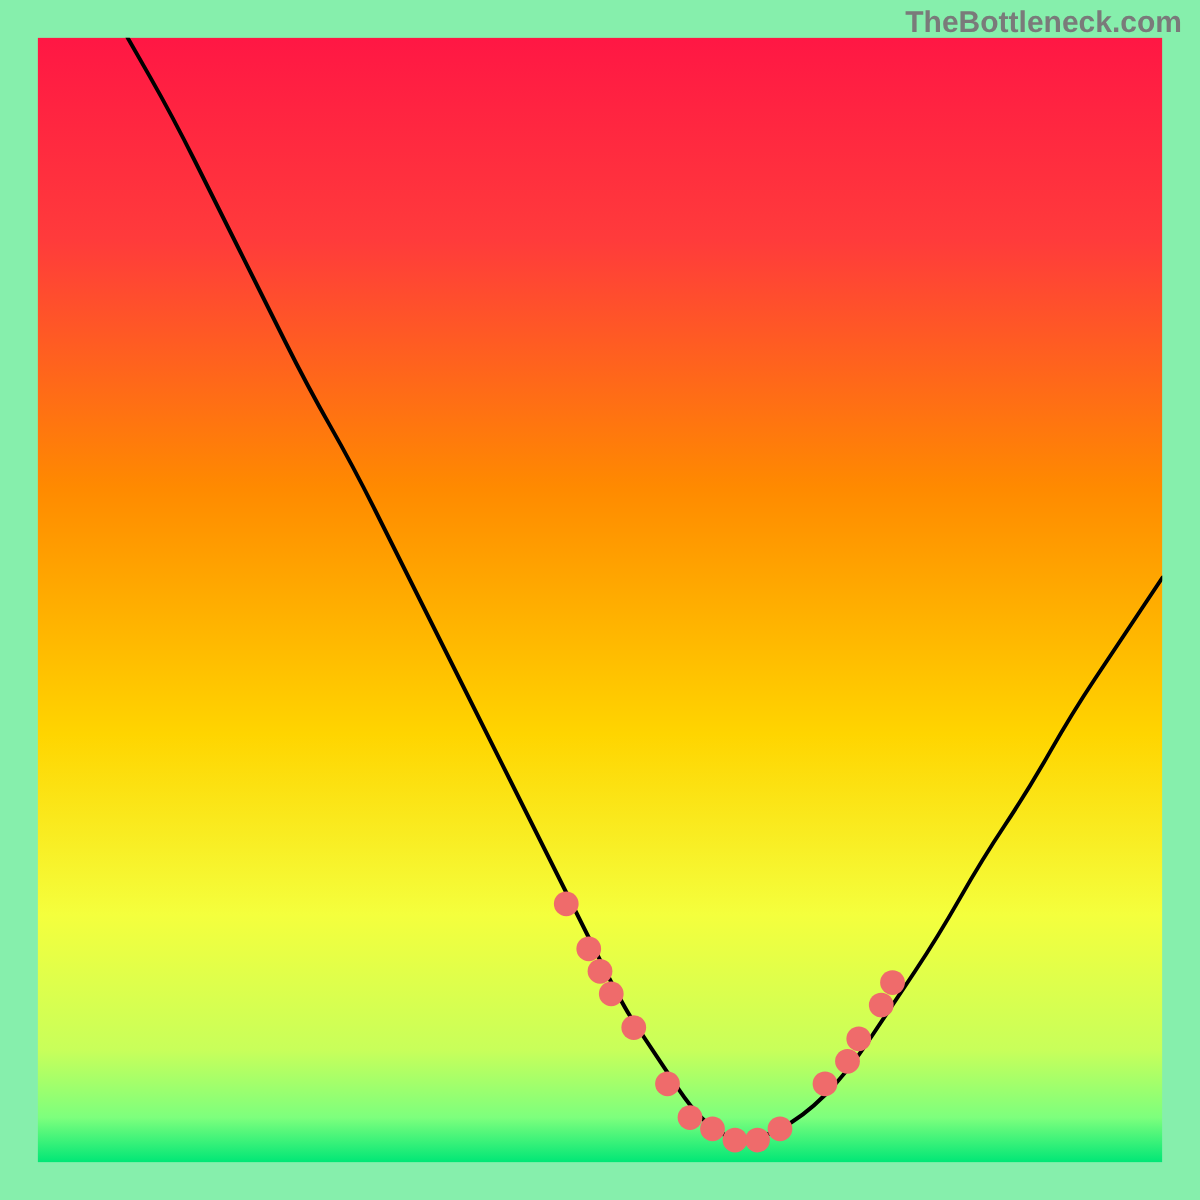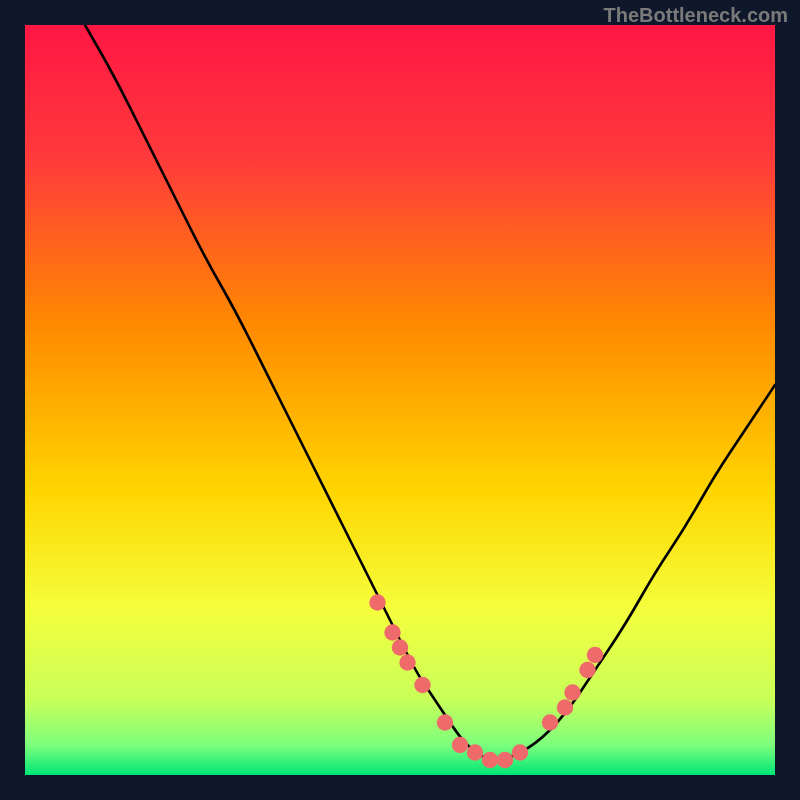--- a/index.html
+++ b/index.html
@@ -1,21 +1,21 @@
 <!DOCTYPE html>
 <html><head>
 <meta charset="utf-8">
 <style>
   * { margin: 0; padding: 0; box-sizing: border-box; }
   html, body { width: 800px; height: 800px; overflow: hidden; background: #000; }
   .stage {
     position: relative;
     width: 800px;
     height: 800px;
-    background: #0f172a;
+    background: #86efac;
   }
   .watermark {
     position: absolute;
     top: 4px;
     right: 12px;
     font-family: Arial, sans-serif;
     font-size: 20px;
     font-weight: bold;
     color: #7a7a7a;
     z-index: 10;

